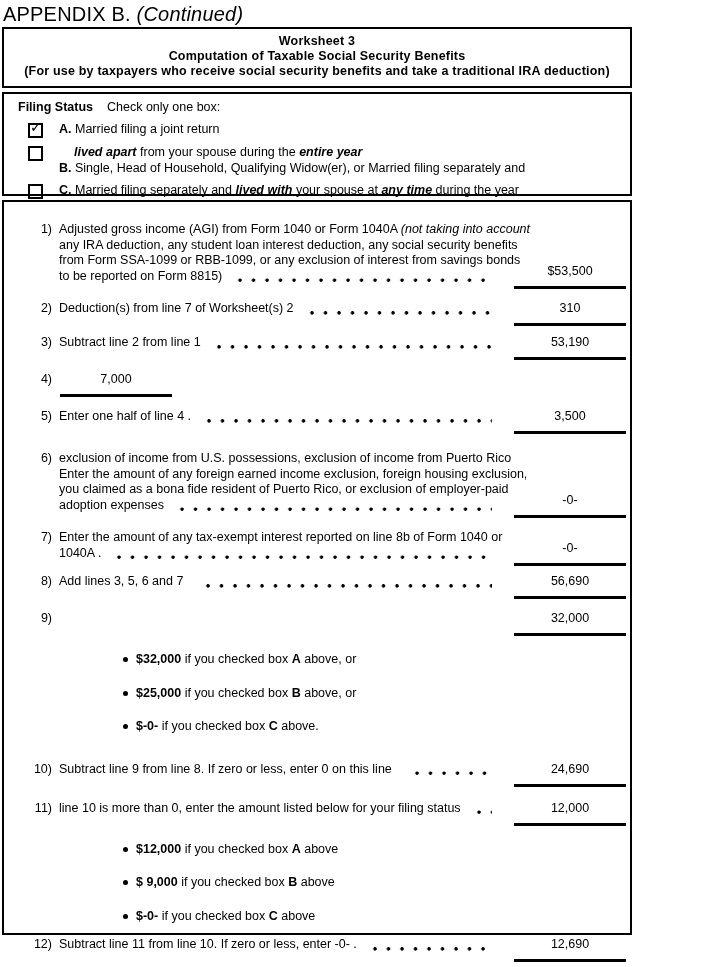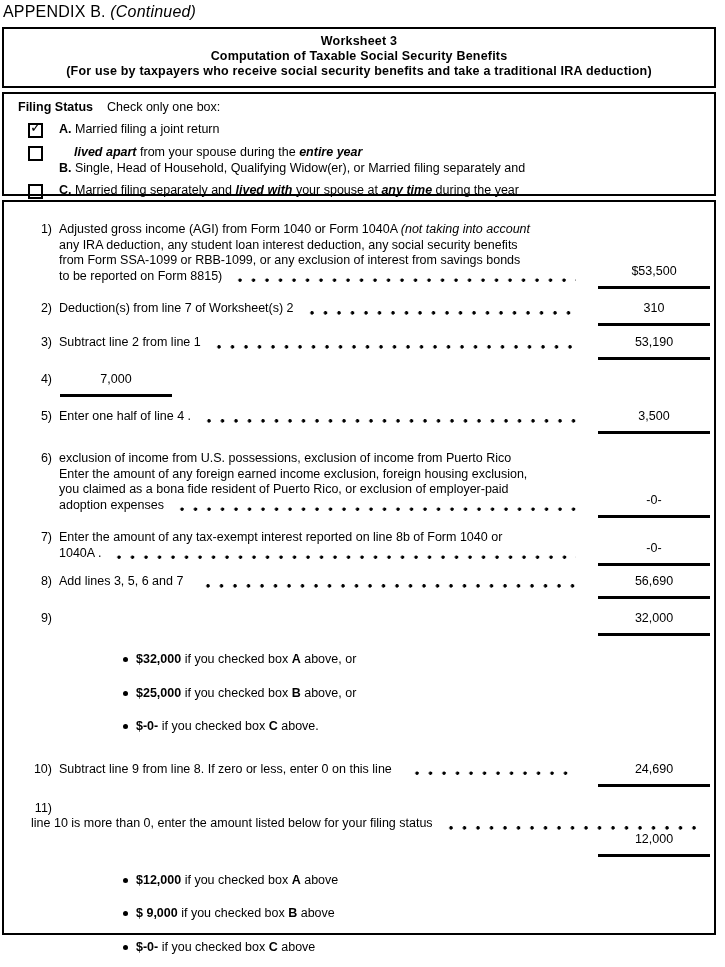--- a/index.html
+++ b/index.html
@@ -1,39 +1,39 @@
 <!DOCTYPE html>
 <html><head>
 <meta charset="utf-8">
 <style>
   html,body{margin:0;padding:0;background:#fff;}
   .page{position:relative;width:725px;height:967px;background:#fff;color:#000;
         font-family:"Liberation Sans","DejaVu Sans",sans-serif;font-size:12.5px;overflow:hidden;}
-  .doc-title{position:absolute;left:3px;top:3px;font-size:16px;letter-spacing:.2px;}
+  .doc-title{position:absolute;left:3px;top:3px;font-size:20px;letter-spacing:.2px;}
   .doc-title .it{font-style:italic;}
-  .sheet-box{position:absolute;left:2px;width:714px;border:2px solid #000;box-sizing:border-box;background:#fff;}
+  .sheet-box{position:absolute;left:2px;width:630px;border:2px solid #000;box-sizing:border-box;background:#fff;}
   .hdr-box{top:27px;height:61px;text-align:center;font-weight:bold;padding-top:5px;}
   .hdr-box div{line-height:15px;letter-spacing:.2px;}
   .fs-box{top:92px;height:104px;padding:6px 0 0 14px;}
   .fs-head{line-height:15px;}
   .fs-head .lbl{font-weight:bold;margin-right:14px;text-align:right;}
   .opt{display:flex;align-items:flex-start;margin-top:7px;}
   .cb{flex:none;width:11px;height:11px;border:2px solid #000;margin-left:10px;margin-top:1px;position:relative;}
   .cb .chk{position:absolute;left:0px;top:-6px;font-family:"DejaVu Sans",sans-serif;font-size:14px;font-weight:bold;}
   .optlab{margin-left:16px;line-height:15.5px;}
   .fs-line{white-space:pre;}
   .fs-line.indent{margin-left:15px;}
   .main-box{top:200px;height:735px;padding:20px 4px 0 20px;}
   .wrow{display:flex;align-items:stretch;margin-top:17px;}
   .wrow[data-item="1"]{margin-top:0;}
   .wrow[data-item="3"]{margin-top:14px;}
   .wrow[data-item="6"]{margin-top:22px;}
   .wrow[data-item="8"]{margin-top:13px;}
   .wrow[data-item="10"]{margin-top:27px;}
-  .wrow[data-item="11"]{margin-top:19px;flex-direction:column;}
+  .wrow[data-item="11"]{margin-top:19px;}
   .wrow[data-item="12"]{margin-top:13px;}
   .num{flex:none;width:28px;text-align:right;line-height:15.5px;align-self:flex-start;}
   .wtext{flex:1;margin-left:7px;min-width:0;}
   .tline{white-space:pre;line-height:15.5px;}
   .tline.last{display:flex;text-align:right;}
   .lead{flex:1;margin:0 14px 0 12px;
         background-image:radial-gradient(circle at 6px 11.5px,#000 1.45px,transparent 2px);
         background-size:13.5px 15.5px;background-repeat:repeat-x;}
   .amt{flex:none;width:112px;margin-left:8px;align-self:flex-end;text-align:center;
        border-bottom:3px solid #000;padding-bottom:7px;margin-bottom:-5px;line-height:15px;}

